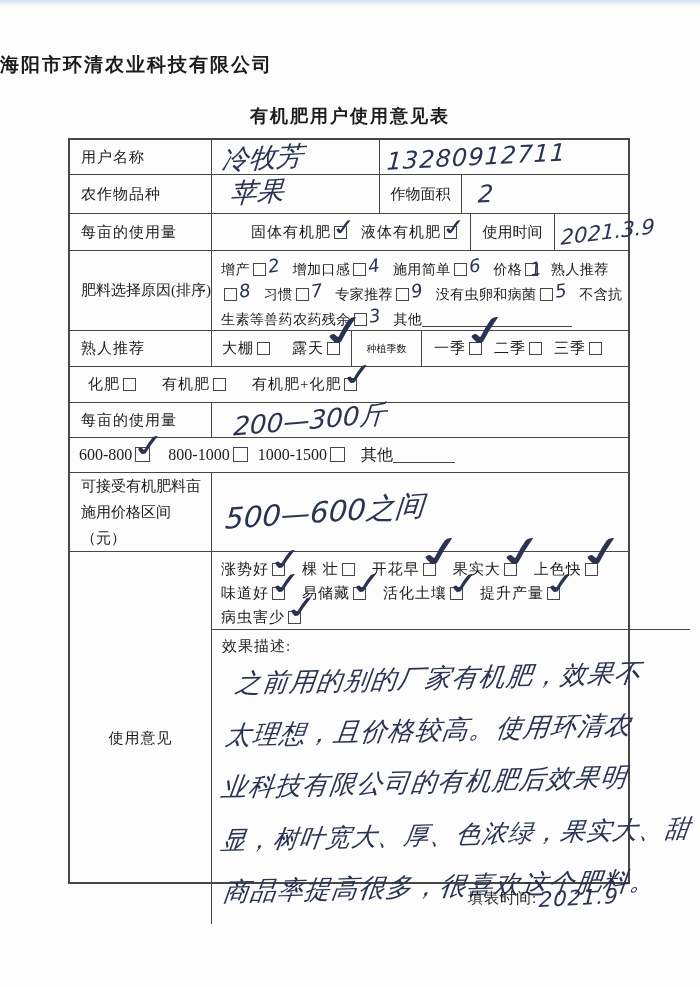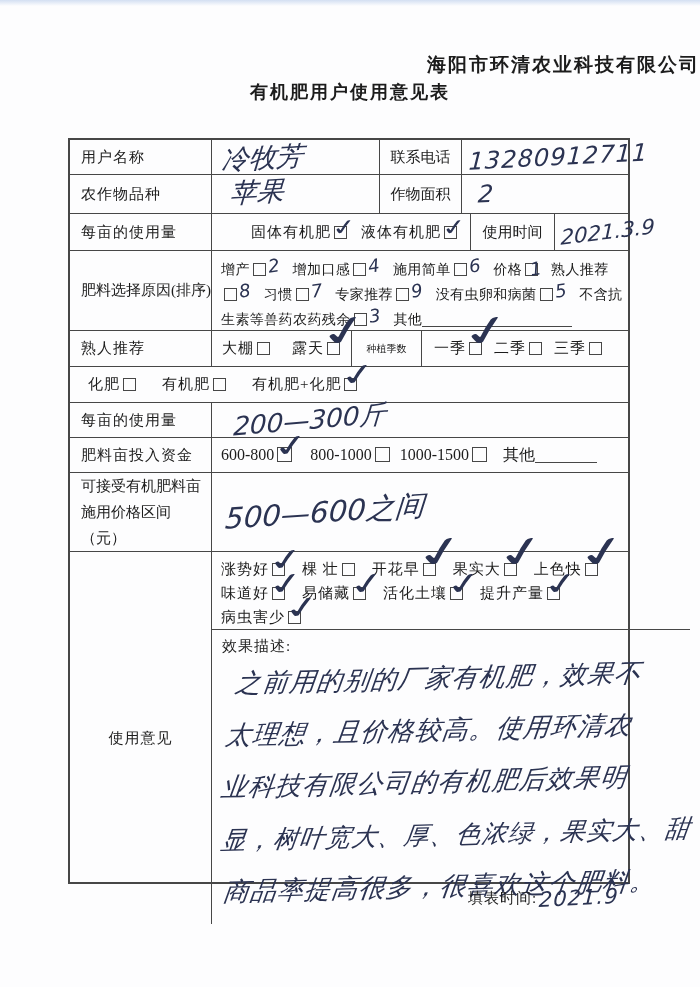--- a/index.html
+++ b/index.html
@@ -9,23 +9,23 @@
   }
   html,body{margin:0;padding:0;}
   body{
     width:700px;height:987px;position:relative;overflow:hidden;
     background:#fdfdfe;
     font-family:"Liberation Serif","DejaVu Serif",serif;
     color:var(--print);
   }
   .top-edge{position:absolute;top:0;left:0;right:0;height:6px;
     background:linear-gradient(#d3dff2,rgba(253,253,254,0));}
-  .page-title{position:absolute;top:52px;left:0;width:100%;text-align:right;
+  .page-title{position:absolute;top:52px;left:0;width:100%;text-align:left;
     font-size:19px;font-weight:bold;letter-spacing:2px;}
-  .page-subtitle{position:absolute;top:80px;left:0;width:100%;text-align:center;
+  .page-subtitle{position:absolute;top:104px;left:0;width:100%;text-align:center;
     font-size:18px;font-weight:bold;letter-spacing:2px;}
 
   .form-table{position:absolute;left:68px;top:138px;width:562px;height:746px;
     border:2px solid var(--line);box-sizing:border-box;display:flex;flex-direction:column;}
   .tr{display:flex;border-bottom:1.6px solid var(--line);box-sizing:border-box;position:relative;}
   .tr:last-child{border-bottom:none;}
   .c{border-right:1.6px solid var(--line);box-sizing:border-box;position:relative;
     display:flex;align-items:center;}
   .c:last-child{border-right:none;}
   .lab{padding-left:11px;font-size:15px;letter-spacing:1px;}
@@ -71,21 +71,20 @@
 <div class="page-title">海阳市环清农业科技有限公司</div>
 <div class="page-subtitle">有机肥用户使用意见表</div>
 
 <div class="form-table">
 
   <div class="tr" style="flex:0 0 35px;">
     <div class="c lab" style="flex:0 0 142px;">用户名称</div>
     <div class="c" style="flex:0 0 168px;overflow:visible;">
       <span class="hand" style="font-size:27px;position:absolute;left:10px;top:4px;">冷牧芳</span>
     </div>
-    <div class="c lab lab-c" style="flex:0 0 82px;letter-spacing:0;">联系电话</div>
     <div class="c" style="flex:1;">
       <span class="hand" style="font-size:24px;margin-left:7px;letter-spacing:1px;">13280912711</span>
     </div>
   </div>
 
   <div class="tr" style="flex:0 0 39px;">
     <div class="c lab" style="flex:0 0 142px;">农作物品种</div>
     <div class="c" style="flex:0 0 168px;overflow:visible;">
       <span class="hand" style="font-size:27px;position:absolute;left:18px;top:3px;">苹果</span>
     </div>
@@ -146,21 +145,20 @@
   </div>
 
   <div class="tr" style="flex:0 0 35px;">
     <div class="c lab" style="flex:0 0 142px;">每亩的使用量</div>
     <div class="c" style="flex:1;overflow:visible;">
       <span class="hand" style="font-size:26px;margin-left:22px;transform:skewX(-8deg) rotate(-5deg);">200—300斤</span>
     </div>
   </div>
 
   <div class="tr" style="flex:0 0 35px;">
-    <div class="c lab" style="flex:0 0 142px;">肥料亩投入资金</div>
     <div class="c" style="flex:1;font-size:16px;padding-left:9px;">
       <span class="opt" style="margin-right:18px;"><span>600-800</span><span class="cb" style="width:15px;height:15px;"><span class="tick lg">✓</span></span></span>
       <span class="opt" style="margin-right:10px;"><span>800-1000</span><span class="cb" style="width:15px;height:15px;"><span class="tick"></span></span></span>
       <span class="opt" style="margin-right:16px;"><span>1000-1500</span><span class="cb" style="width:15px;height:15px;"><span class="tick"></span></span></span>
       <span class="opt"><span>其他</span><span class="blank" style="width:62px;"></span></span>
     </div>
   </div>
 
   <div class="tr" style="flex:0 0 65px;">
     <div class="c" style="flex:0 0 142px;flex-direction:column;justify-content:center;align-items:flex-start;padding-left:11px;font-size:15px;line-height:26px;">

